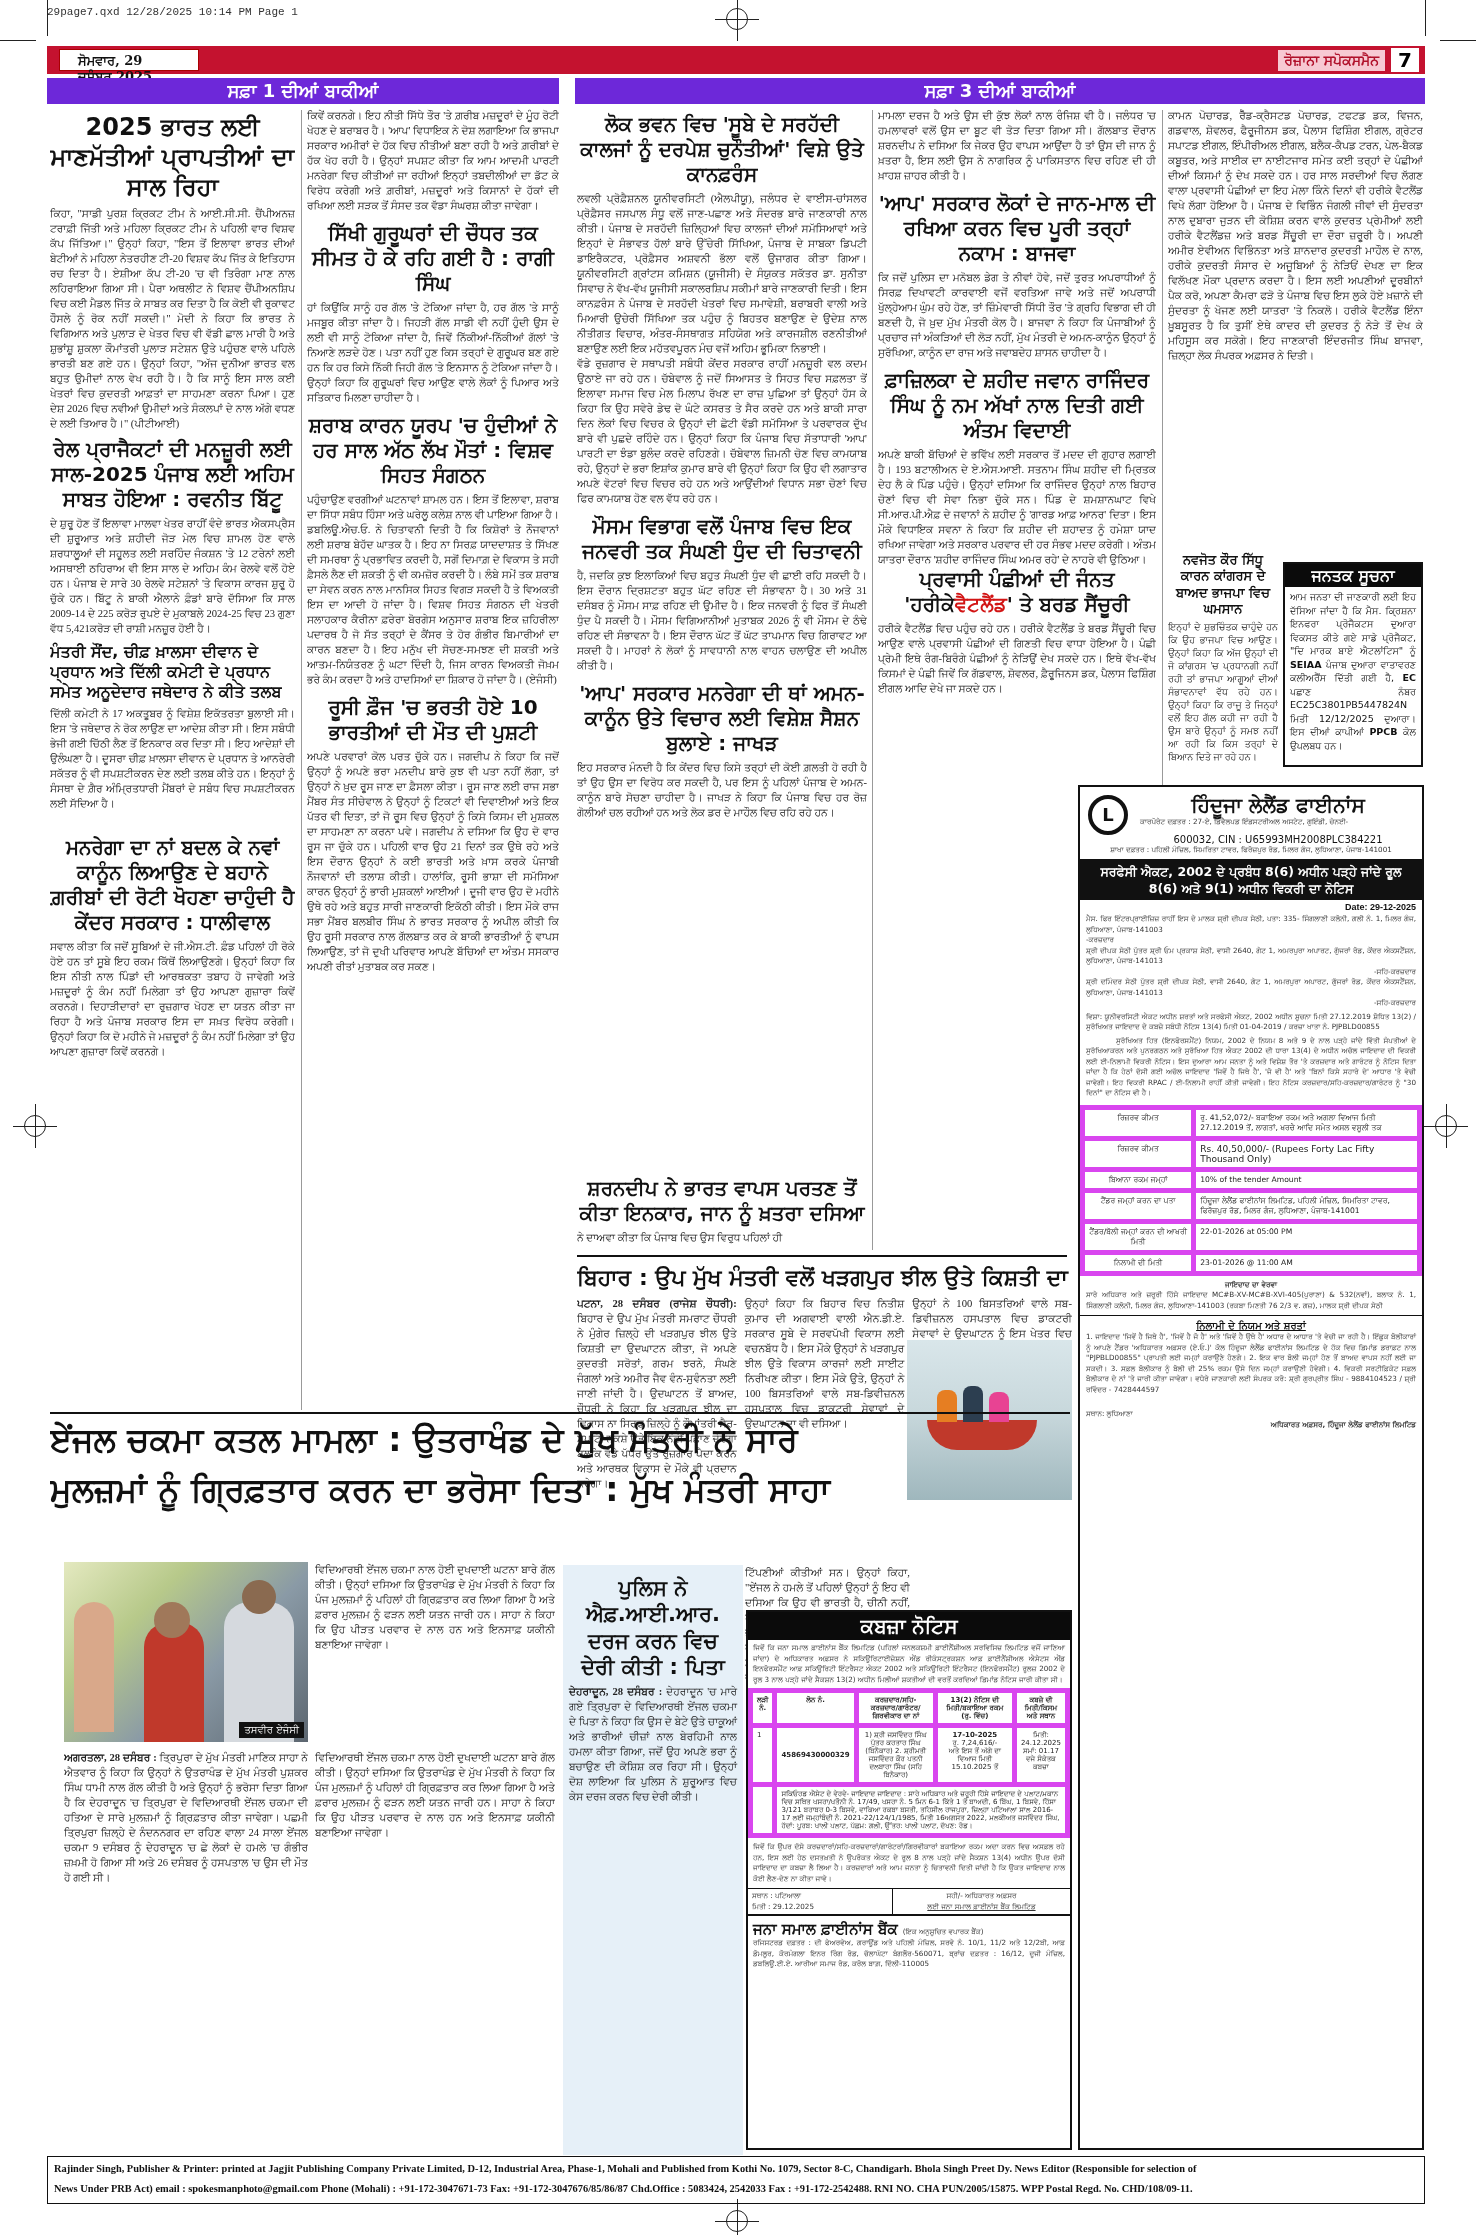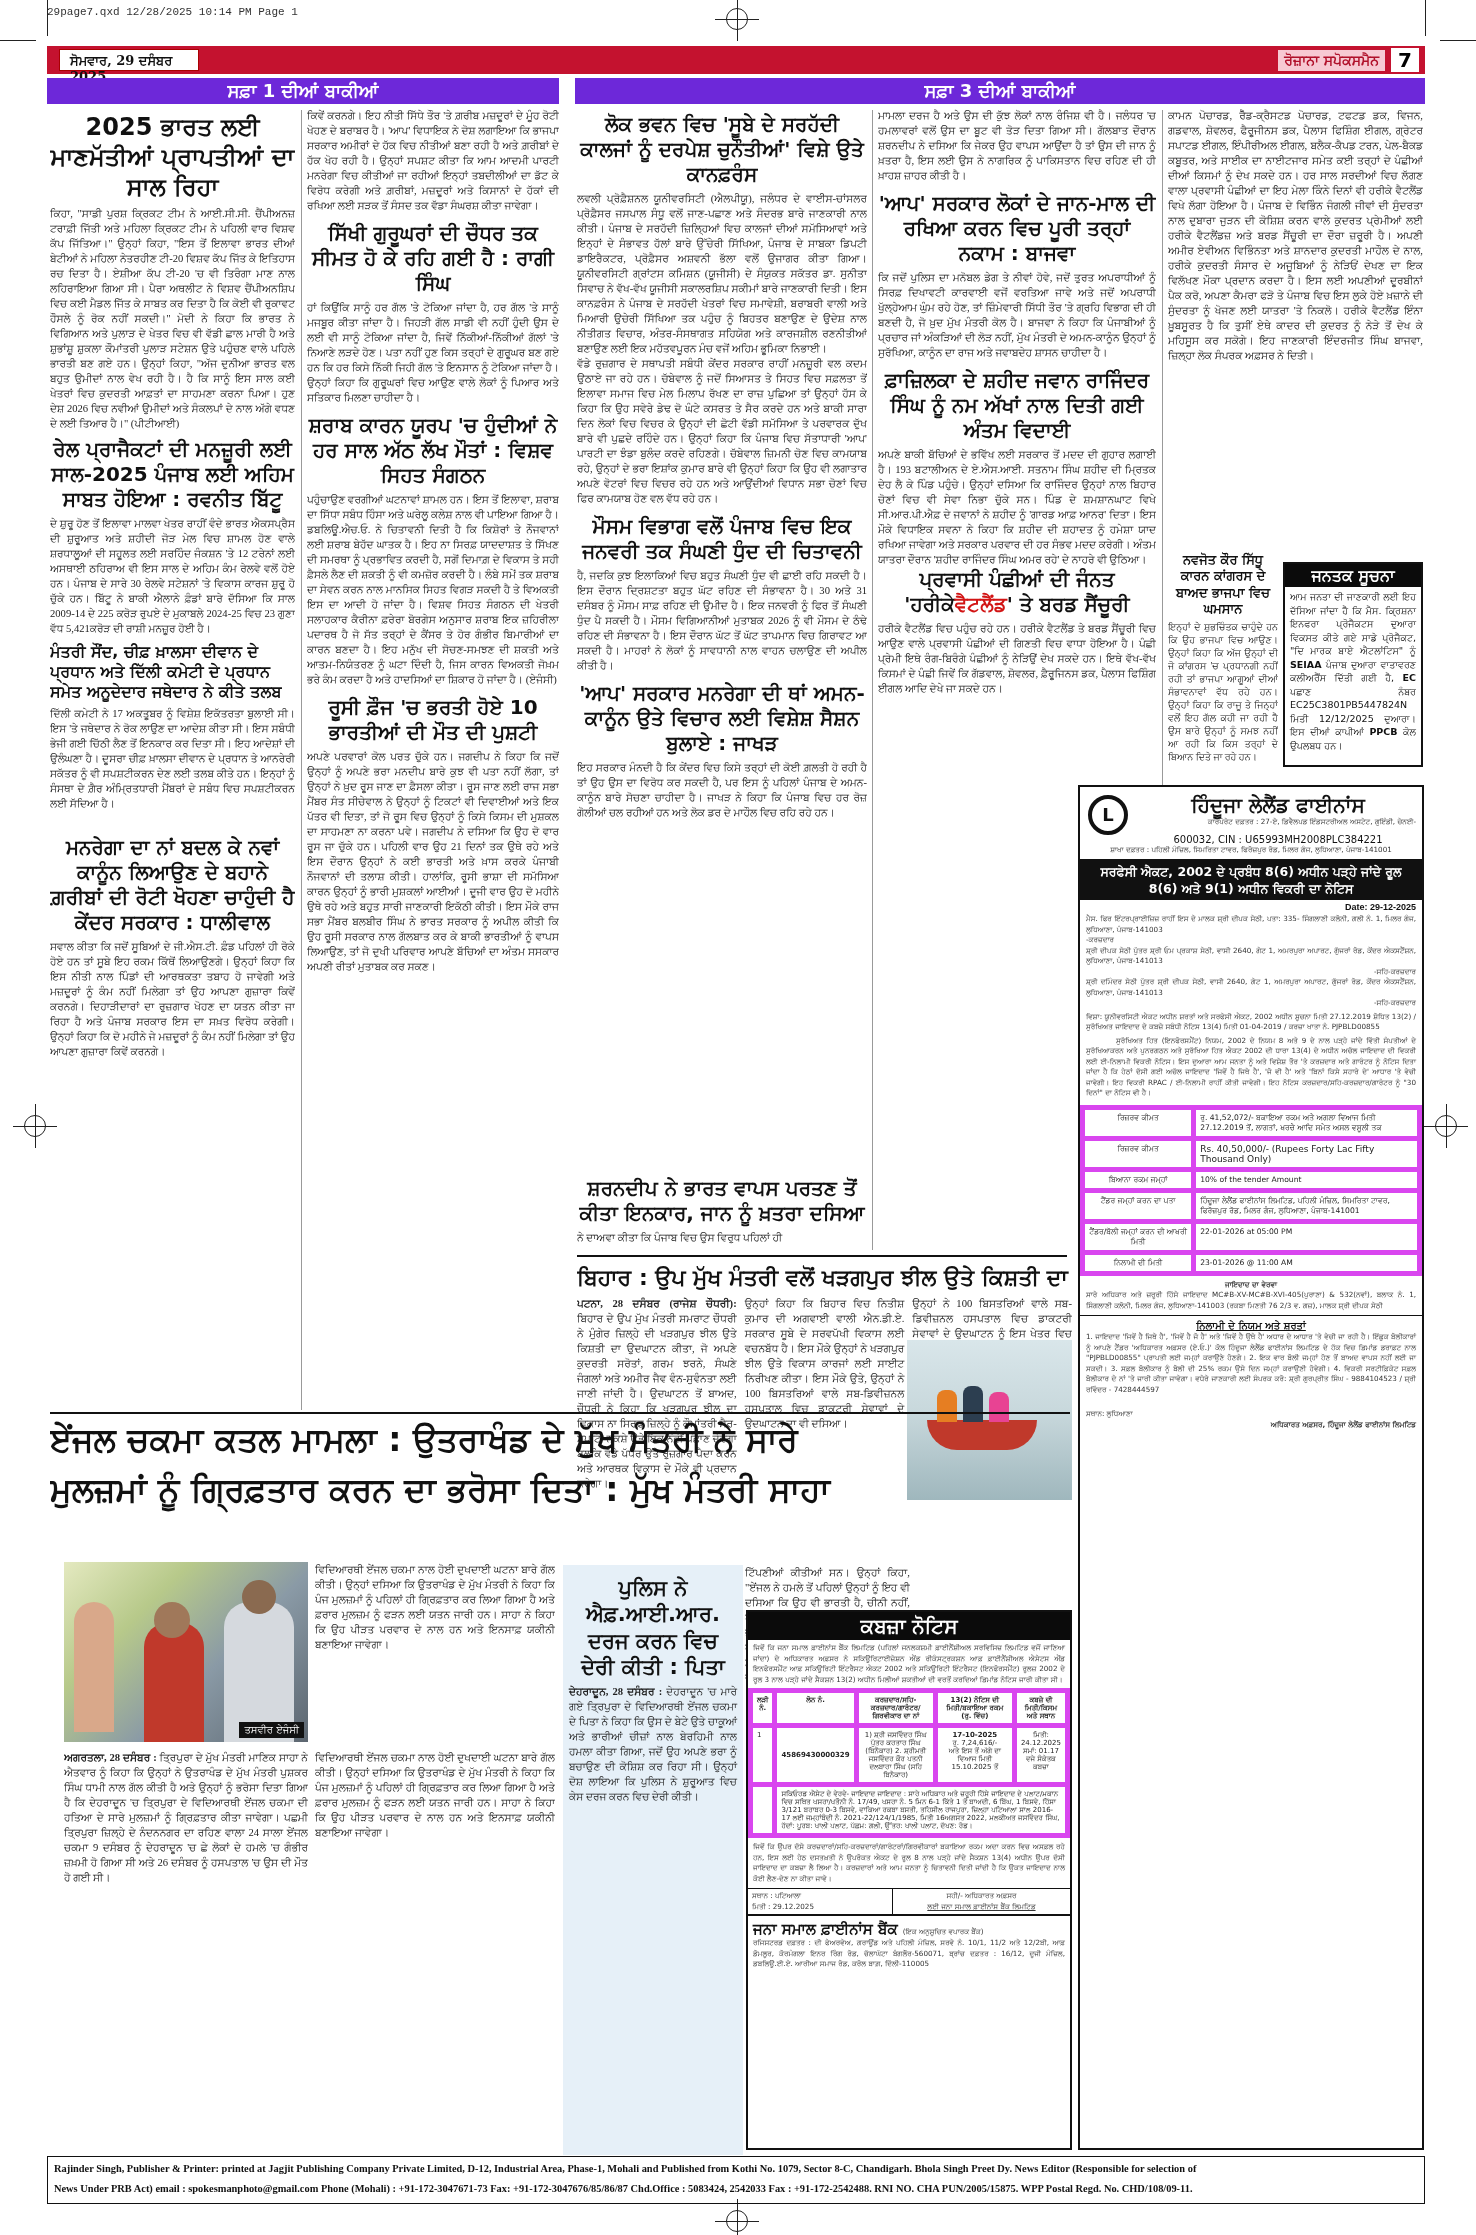--- a/index.html
+++ b/index.html
@@ -4,21 +4,21 @@
 <style>
 *{box-sizing:border-box;margin:0;padding:0}
 html,body{width:1476px;height:2235px;background:#fff;overflow:hidden}
 body{position:relative;font-family:"DejaVu Sans",sans-serif;color:#111}
 .slug{position:absolute;left:47px;top:6px;font:11px "Liberation Mono",monospace;color:#333}
 .crop{position:absolute;background:#222}
 .reg{position:absolute;width:22px;height:22px;border:1px solid #222;border-radius:50%}
 .reg:before{content:"";position:absolute;left:-12px;top:10px;width:44px;height:1px;background:#222}
 .reg:after{content:"";position:absolute;left:10px;top:-12px;width:1px;height:44px;background:#222}
 .masthead{position:absolute;left:47px;top:46px;width:1378px;height:28px;background:#c4122f}
-.datebox{position:absolute;left:12px;top:3px;width:140px;height:22px;background:#fff;border:1px solid #a00;font:bold 13px "DejaVu Serif",serif;padding:3px 10px}
+.datebox{position:absolute;left:12px;top:3px;width:140px;height:22px;background:#fff;border:1px solid #a00;font:bold 13px "DejaVu Serif",serif;padding:3px 18px}
 .brand{position:absolute;right:40px;top:4px;background:#f7c9d3;color:#b0102a;font:bold 14px "DejaVu Sans",sans-serif;padding:2px 6px}
 .pagenum{position:absolute;right:6px;top:2px;width:28px;height:24px;background:#fff;color:#000;font:bold 20px "DejaVu Sans",sans-serif;text-align:center;line-height:24px}
 .sechead{position:absolute;height:26px;background:#6d28d9;color:#fff;text-align:center;font:bold 18px "DejaVu Sans",sans-serif;line-height:26px}
 .col{position:absolute;overflow:hidden}
 .hl{font-family:"DejaVu Sans",sans-serif;font-weight:bold;text-align:center;line-height:1.25;color:#111;margin:4px 0}
 .hl.big{font-size:24px}
 .hl.med{font-size:20px}
 .hl.sm{font-size:16px}
 .body{font-size:10.6px;line-height:15px;text-align:justify;color:#222;font-family:Liberation Serif, serif}
 .redtxt{color:#d21414}
@@ -128,21 +128,21 @@
     <span>ਦੁਆਰਾ। ਇਸ ਦੀਆਂ ਕਾਪੀਆਂ</span>
     <b>PPCB</b>
     <span>ਕੋਲ ਉਪਲਬਧ ਹਨ।</span>
   </div>
 </div>
 
 <div class="notice" style="left:1078px;top:785px;width:346px;height:1365px">
   <div style="position:relative;padding:6px 6px 4px 60px;text-align:center;border-bottom:1px solid #111">
     <div style="position:absolute;left:8px;top:8px;width:40px;height:40px;border:4px solid #111;border-radius:50%;font:bold 18px 'DejaVu Sans',sans-serif;line-height:32px;text-align:center">L</div>
     <div style="font:bold 20px 'DejaVu Sans',sans-serif">ਹਿੰਦੂਜਾ ਲੇਲੈਂਡ ਫਾਈਨਾਂਸ</div>
-    <div class="tiny" style="text-align:right">ਕਾਰਪੋਰੇਟ ਦਫ਼ਤਰ : 27-ਏ, ਡਿਵੈਲਪਡ ਇੰਡਸਟਰੀਅਲ ਅਸਟੇਟ, ਗੁਇੰਡੀ, ਚੇਨਈ-</div>
+    <div class="tiny" style="text-align:left">ਕਾਰਪੋਰੇਟ ਦਫ਼ਤਰ : 27-ਏ, ਡਿਵੈਲਪਡ ਇੰਡਸਟਰੀਅਲ ਅਸਟੇਟ, ਗੁਇੰਡੀ, ਚੇਨਈ-</div>
     <div style="font-size:10px;margin-top:6px">600032, CIN : U65993MH2008PLC384221</div>
     <div class="tiny" style="text-align:center;margin-left:-54px">ਸ਼ਾਖਾ ਦਫ਼ਤਰ : ਪਹਿਲੀ ਮੰਜ਼ਿਲ, ਸਿਮਰਿਤਾ ਟਾਵਰ, ਫਿਰੋਜ਼ਪੁਰ ਰੋਡ, ਮਿਲਰ ਗੰਜ, ਲੁਧਿਆਣਾ, ਪੰਜਾਬ-141001</div>
   </div>
   <div style="background:#111;color:#fff;text-align:center;font:bold 12.5px 'DejaVu Sans',sans-serif;padding:3px 6px;line-height:17px">ਸਰਫੇਸੀ ਐਕਟ, 2002 ਦੇ ਪ੍ਰਬੰਧ 8(6) ਅਧੀਨ ਪੜ੍ਹੇ ਜਾਂਦੇ ਰੂਲ 8(6) ਅਤੇ 9(1) ਅਧੀਨ ਵਿਕਰੀ ਦਾ ਨੋਟਿਸ</div>
   <div style="text-align:right;font:bold 9px 'Liberation Sans',sans-serif;padding:2px 6px">Date: 29-12-2025</div>
   <div style="padding:0 6px">
     <div class="tiny"><span>ਮੈਸ. ਫਿਰ ਇੰਟਰਪ੍ਰਾਈਜ਼ਿਜ਼ ਰਾਹੀਂ ਇਸ ਦੇ ਮਾਲਕ ਸ਼੍ਰੀ ਦੀਪਕ ਸੇਠੀ, ਪਤਾ: 335- ਸਿੰਗਲਾਣੀ ਕਲੋਨੀ, ਗਲੀ ਨੰ. 1, ਮਿਲਰ ਗੰਜ, ਲੁਧਿਆਣਾ, ਪੰਜਾਬ-141003</span><div style="">-ਕਰਜ਼ਦਾਰ</div></div>
     <div class="tiny"><span>ਸ਼੍ਰੀ ਦੀਪਕ ਸੇਠੀ ਪੁੱਤਰ ਸ਼੍ਰੀ ਓਮ ਪ੍ਰਕਾਸ਼ ਸੇਠੀ, ਵਾਸੀ 2640, ਗੇਟ 1, ਅਮਰਪੁਰਾ ਅਪਾਰਟ, ਗੁੱਜਰਾਂ ਰੋਡ, ਕੇਂਦਰ ਐਕਸਟੈਂਸ਼ਨ, ਲੁਧਿਆਣਾ, ਪੰਜਾਬ-141013</span><div style="text-align:right">-ਸਹਿ-ਕਰਜ਼ਦਾਰ</div></div>
     <div class="tiny"><span>ਸ਼੍ਰੀ ਦਮਿੰਦਰ ਸੇਠੀ ਪੁੱਤਰ ਸ਼੍ਰੀ ਦੀਪਕ ਸੇਠੀ, ਵਾਸੀ 2640, ਗੇਟ 1, ਅਮਰਪੁਰਾ ਅਪਾਰਟ, ਗੁੱਜਰਾਂ ਰੋਡ, ਕੇਂਦਰ ਐਕਸਟੈਂਸ਼ਨ, ਲੁਧਿਆਣਾ, ਪੰਜਾਬ-141013</span><div style="text-align:right">-ਸਹਿ-ਕਰਜ਼ਦਾਰ</div></div>
     <div class="tiny" style="margin-top:3px">ਵਿਸ਼ਾ: ਯੂਨੀਵਰਸਿਟੀ ਐਕਟ ਅਧੀਨ ਸ਼ਰਤਾਂ ਅਤੇ ਸਰਫੇਸੀ ਐਕਟ, 2002 ਅਧੀਨ ਸੂਚਨਾ ਮਿਤੀ 27.12.2019 ਸ਼ੋਧਿਤ 13(2) / ਸੁਰੱਖਿਅਤ ਜਾਇਦਾਦ ਦੇ ਕਬਜ਼ੇ ਸਬੰਧੀ ਨੋਟਿਸ 13(4) ਮਿਤੀ 01-04-2019 / ਕਰਜ਼ਾ ਖਾਤਾ ਨੰ. PJPBLD00855</div>

